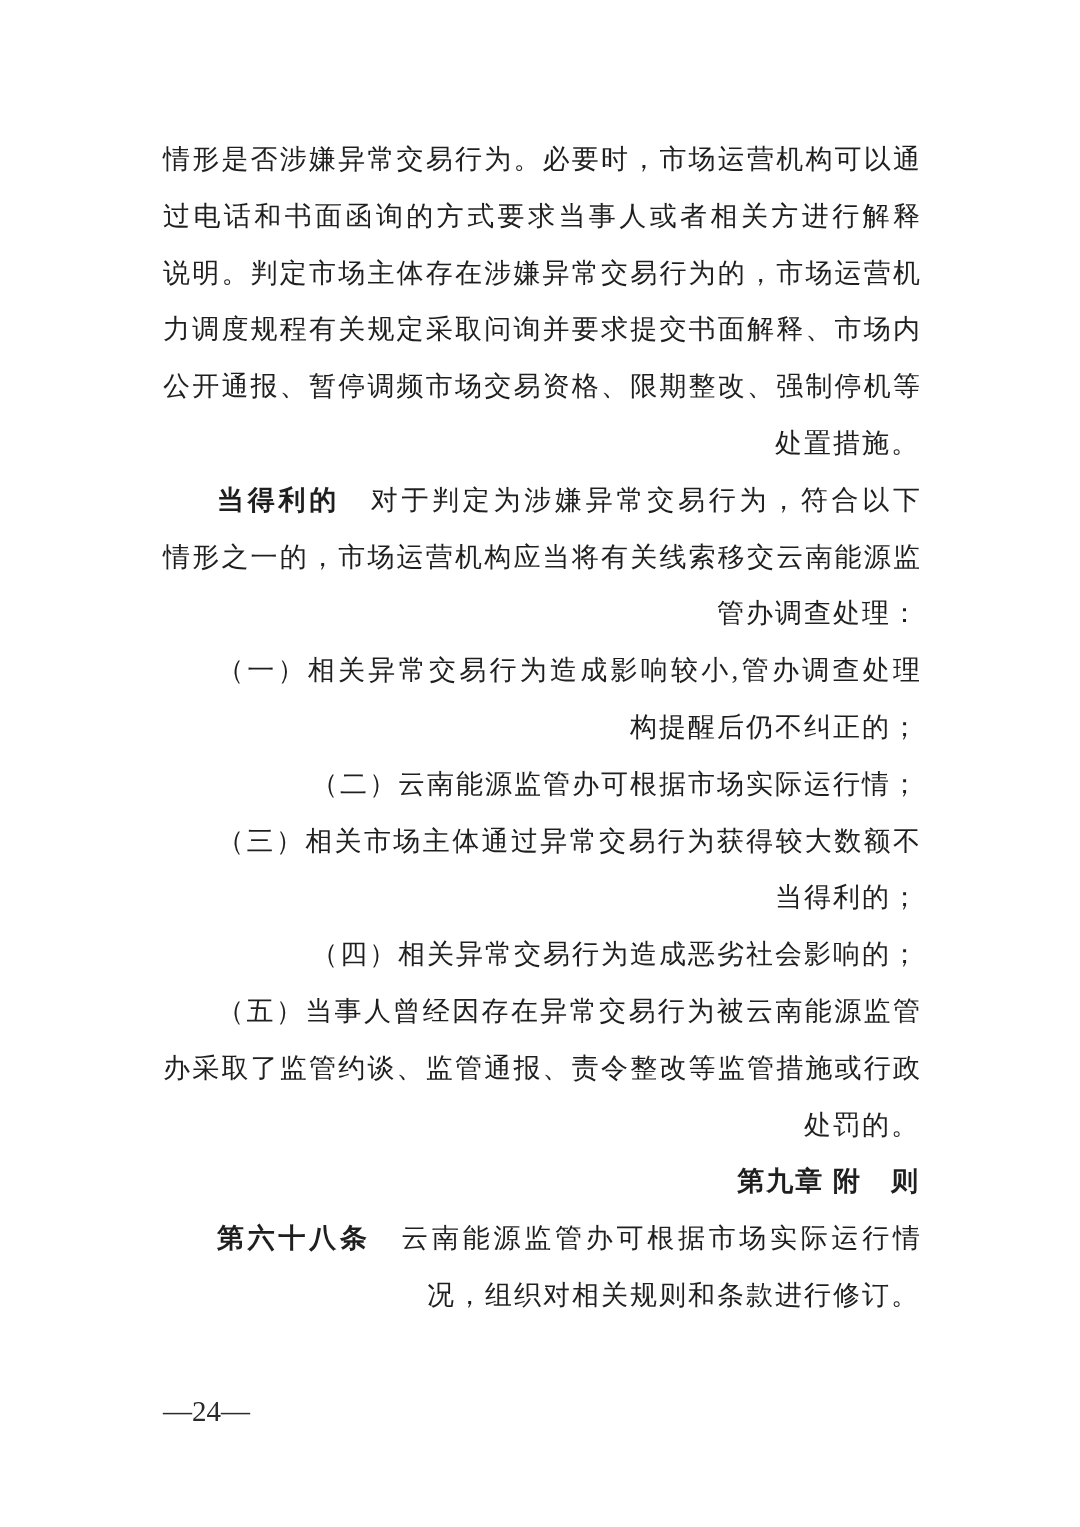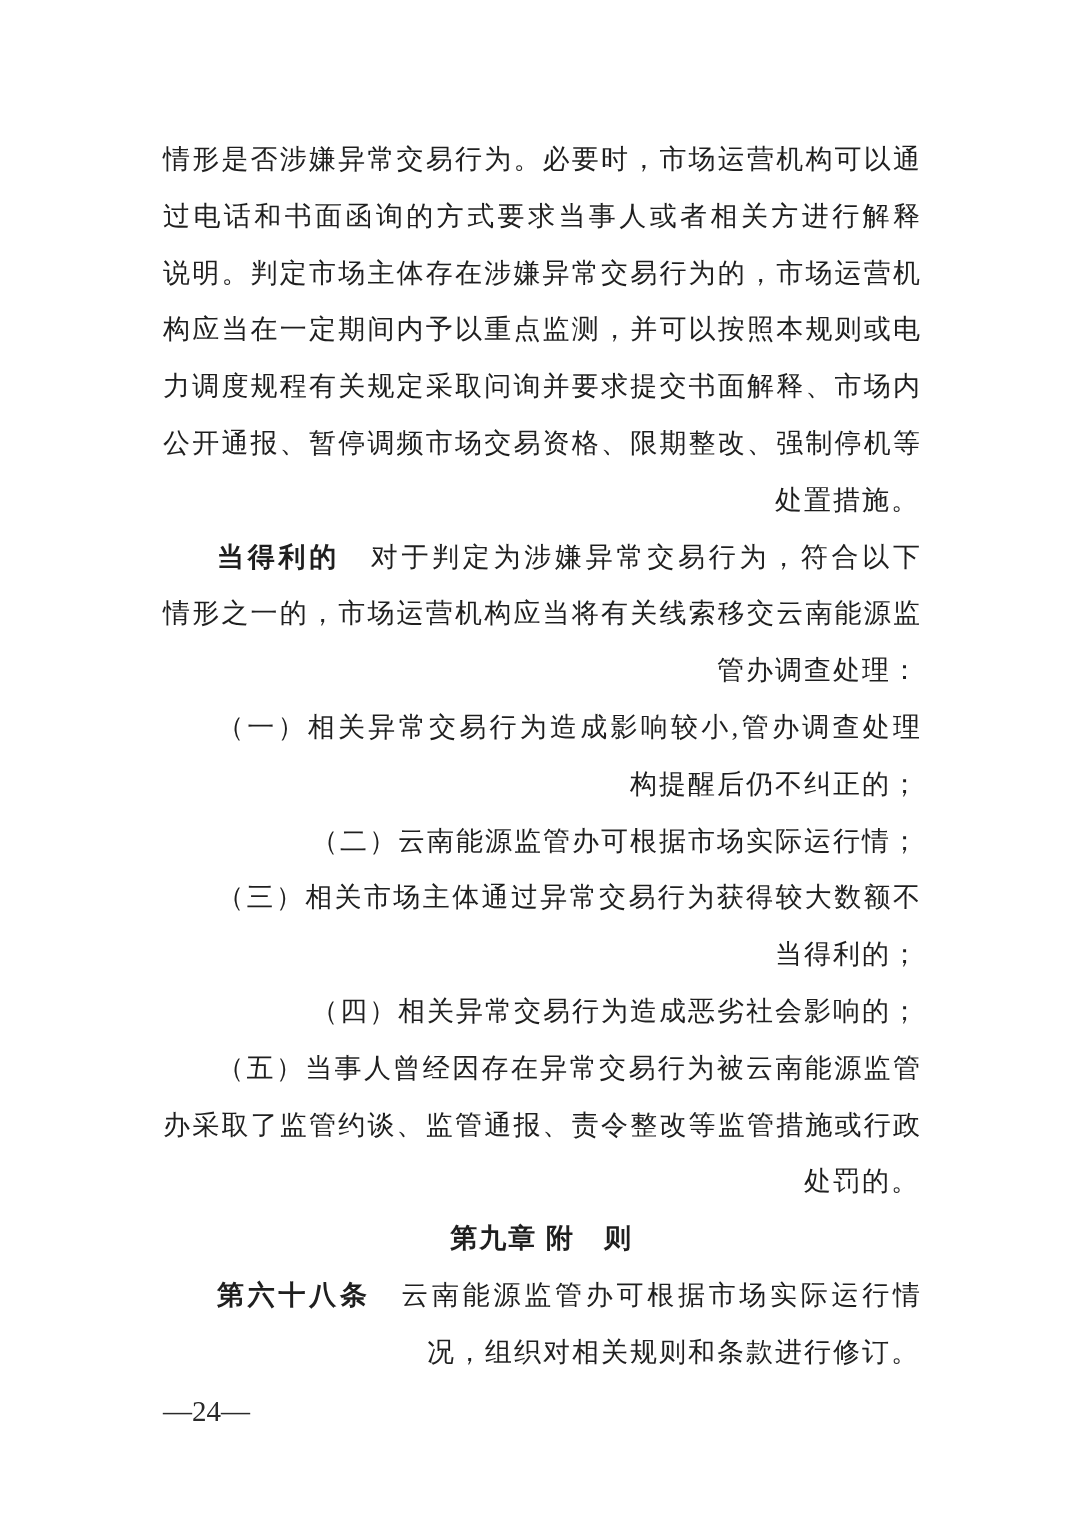--- a/index.html
+++ b/index.html
@@ -32,21 +32,21 @@
   .line.justify {
     text-align: justify;
     text-align-last: justify;
     text-justify: inter-character;
   }
   .line.left {
     text-align: right;
     letter-spacing: 2px;
   }
   .line.center {
-    text-align: center;
+    text-align: right;
     letter-spacing: 2px;
   }
   .line.indent {
     text-indent: 54px;
   }
   .line .art-num {
     font-weight: 700;
   }
   .line.heading {
     font-weight: 700;
@@ -64,21 +64,20 @@
   }
 </style>
 </head>
 <body>
 
 <main class="page">
   <section class="doc-body">
       <div class="line justify">情形是否涉嫌异常交易行为。必要时，市场运营机构可以通</div>
       <div class="line justify">过电话和书面函询的方式要求当事人或者相关方进行解释</div>
       <div class="line justify">说明。判定市场主体存在涉嫌异常交易行为的，市场运营机</div>
-      <div class="line justify">构应当在一定期间内予以重点监测，并可以按照本规则或电</div>
       <div class="line justify">力调度规程有关规定采取问询并要求提交书面解释、市场内</div>
       <div class="line justify">公开通报、暂停调频市场交易资格、限期整改、强制停机等</div>
       <div class="line left">处置措施。</div>
       <div class="line justify indent"><span class="art-num">当得利的</span><span>　对于判定为涉嫌异常交易行为，符合以下</span></div>
       <div class="line justify">情形之一的，市场运营机构应当将有关线索移交云南能源监</div>
       <div class="line left">管办调查处理：</div>
       <div class="line justify indent">（一）相关异常交易行为造成影响较小,管办调查处理</div>
       <div class="line left">构提醒后仍不纠正的；</div>
       <div class="line left indent">（二）云南能源监管办可根据市场实际运行情；</div>
       <div class="line justify indent">（三）相关市场主体通过异常交易行为获得较大数额不</div>

